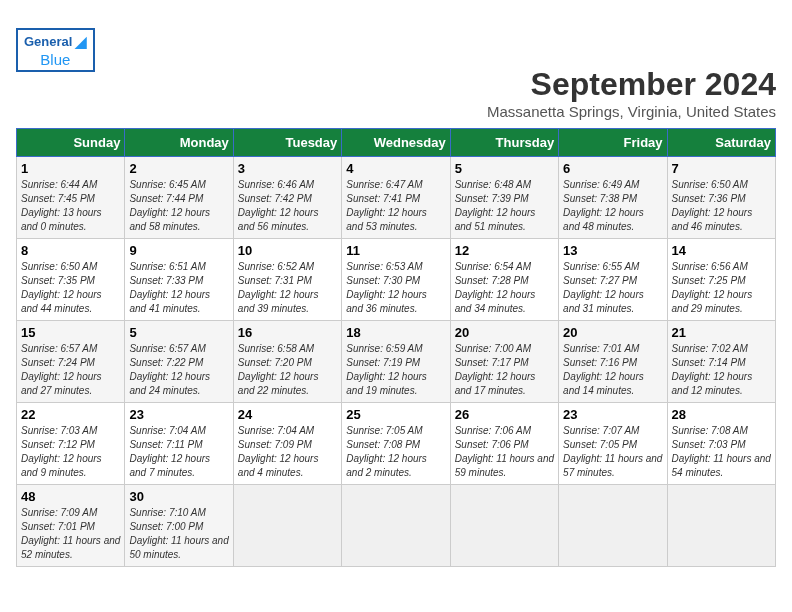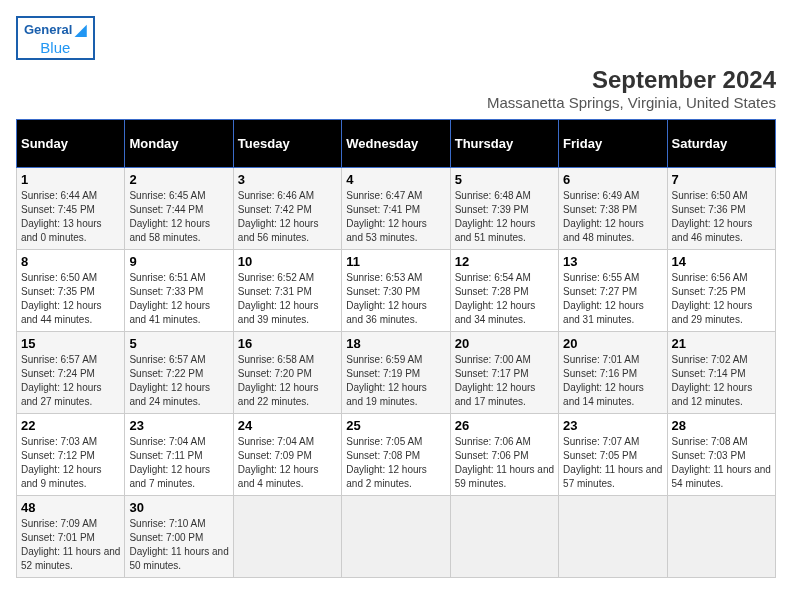--- a/index.html
+++ b/index.html
@@ -8,39 +8,39 @@
       background: #fff;
       width: 792px;
       min-height: 612px;
       padding: 16px;
     }
     .header-section {
       text-align: right;
       margin-bottom: 4px;
     }
     .month-title {
-      font-size: 24px;
+      font-size: 32px;
       font-weight: bold;
       color: #333;
     }
     .location-title {
       font-size: 15px;
       color: #555;
       margin-bottom: 8px;
     }
     table {
       width: 100%;
       border-collapse: collapse;
       font-size: 11px;
     }
     thead th {
-      background-color: #000000;
+      background-color: #15803d;
       color: white;
-      padding: 16px 4px;
-      text-align: left;
+      padding: 6px 4px;
+      text-align: right;
       font-size: 13px;
       font-weight: bold;
       border: 1px solid #3a6bc9;
     }
     tbody td {
       border: 1px solid #ccc;
       vertical-align: top;
       padding: 4px;
       height: 80px;
       width: 14.28%;
@@ -54,37 +54,38 @@
     .day-number {
       font-weight: bold;
       font-size: 13px;
       display: block;
       margin-bottom: 2px;
     }
     .day-info {
       font-size: 10px;
       color: #333;
       line-height: 1.4;
+      font-style: italic;
     }
     .empty-cell {
       background-color: #f0f0f0 !important;
     }
     .logo-container {
       position: relative;
       height: 50px;
       margin-bottom: 0;
     }
     .logo-box {
       display: inline-flex;
       flex-direction: column;
       align-items: center;
       border: 2px solid #1a5fad;
       padding: 2px 6px;
       position: absolute;
-      top: 0;
+      top: 12px;
       left: 0;
     }
     .logo-top {
       font-size: 13px;
       font-weight: bold;
       color: #1a5fad;
     }
     .logo-bottom {
       font-size: 15px;
       font-weight: normal;

